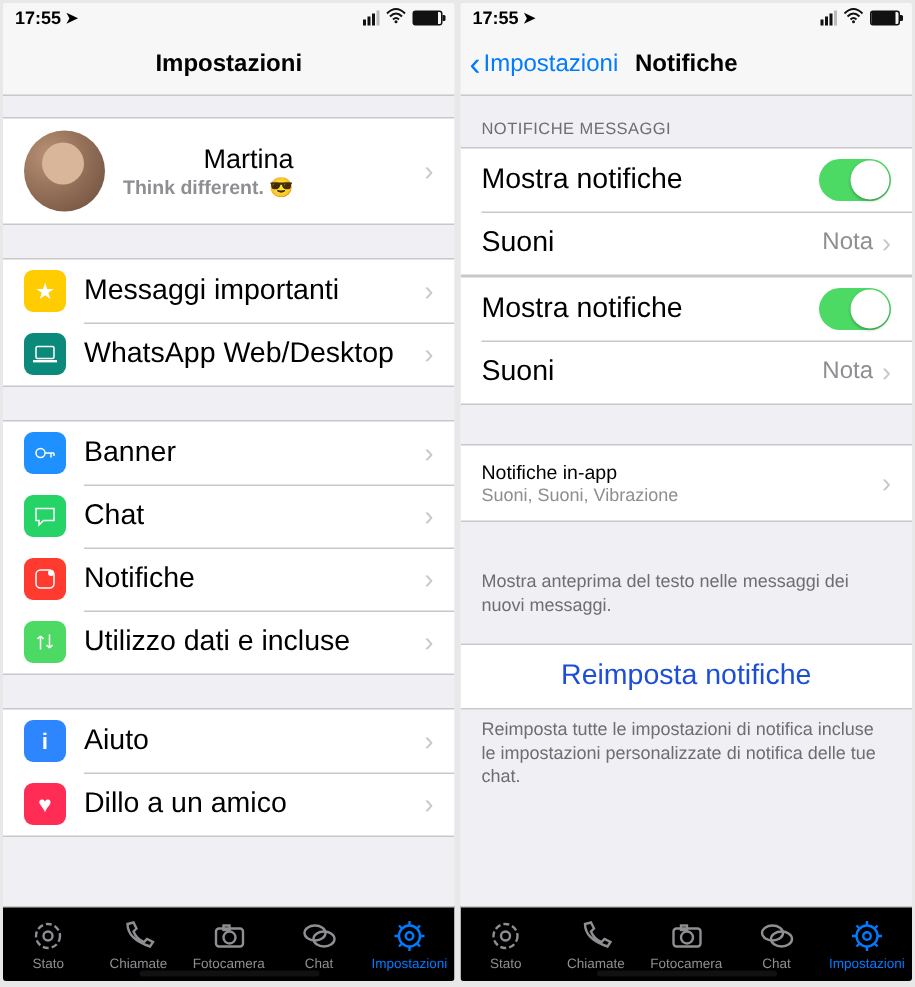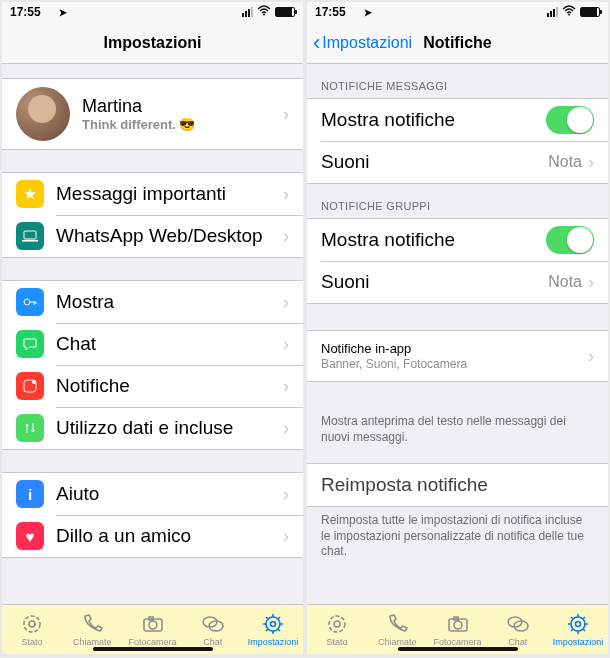--- a/index.html
+++ b/index.html
@@ -27,21 +27,21 @@
     height: 20px;
     display: flex;
     align-items: center;
     justify-content: space-between;
     padding: 0 8px;
     font-size: 12px;
     font-weight: 600;
     background: #f7f7f8;
     color: #000;
   }
-  .status-left { display: flex; align-items: center; gap: 18px; }
+  .status-left { display: flex; align-items: center; gap: 3px; }
   .status-right { display: flex; align-items: center; gap: 4px; }
   .loc-arrow { font-size: 10px; }
   .signal { display:flex; align-items:flex-end; gap:1px; }
   .signal span { width:2px; background:#111; display:block; }
   .signal span:nth-child(1){height:4px;} .signal span:nth-child(2){height:6px;}
   .signal span:nth-child(3){height:8px;} .signal span:nth-child(4){height:10px; background:#bbb;}
   .wifi { font-size: 12px;}
   .battery { width:20px; height:10px; border:1px solid #111; border-radius:2px; position:relative;}
   .battery::after{content:""; position:absolute; right:-3px; top:2px; width:2px; height:4px; background:#111; border-radius:0 1px 1px 0;}
   .battery .fill{ background:#111; height:100%; width:90%; }
@@ -95,57 +95,57 @@
     width:26px; height:26px; background:#fff; border-radius:50%;
     position:absolute; top:1px; left:1px;
     box-shadow:0 1px 2px rgba(0,0,0,.3);
   }
   .cell .switch.on .knob { left:auto; right:1px; }
   .cell .app-icon {
     width:28px; height:28px; border-radius:6px; margin-right:12px;
     display:flex; align-items:center; justify-content:center;
     color:#fff; font-size:15px;
   }
-  .cell.profile { min-height:70px; }
+  .cell.profile { min-height:70px;text-align:right; }
   .avatar {
     width:54px; height:54px; border-radius:50%;
     background: radial-gradient(circle at 30% 30%, #b89074, #6a4b3a);
     margin-right:12px; position:relative; overflow:hidden;
   }
   .avatar::after{
     content:""; position:absolute; left:12px; top:8px; width:28px; height:28px;
     border-radius:50%; background:#d9b69a;
   }
   .profile .labels{ display:flex; flex-direction:column; }
   .profile .name { font-size:18px; font-weight:400; }
   .profile .status { font-size:13px; color:#8e8e93;font-weight:bold; }
   .footer-text {
     padding: 6px 14px 12px 14px;
     font-size: 12px;
     color:#6d6d72;
     line-height:1.3;
   }
   .spacer { height: 26px; }
   .tab-bar {
-    height:50px; background:#fef9c3; border-top:1px solid #c8c7cc;
+    height:50px; background:#000000; border-top:1px solid #c8c7cc;
     display:flex;
   }
   .tab {
     flex:1; display:flex; flex-direction:column; align-items:center; justify-content:center;
     font-size:9px; color:#8e8e93; gap:1px;
   }
   .tab.active { color:#007aff; }
   .tab .ticon { height:24px; display:flex; align-items:center; justify-content:center; }
   .tab svg { width:24px; height:24px; stroke:#8e8e93; fill:none; stroke-width:1.6; }
   .tab.active svg { stroke:#007aff; }
   .home-indicator {
     position:absolute; bottom:3px; left:50%; transform:translateX(-50%);
     width:120px; height:4px; background:#111; border-radius:2px;
   }
-  .red-text .label { color:#404040; }
+  .red-text .label { color:#1d4ed8;text-align:center; }
   .twoline { display:flex; flex-direction:column; flex:1; padding:6px 0;}
 </style>
 </head>
 <body>
 
 <div class="phone">
   <div class="status-bar">
     <div class="status-left">
       <span>17:55</span>
       <span class="loc-arrow">➤</span>
@@ -204,21 +204,21 @@
     </div>
     <div style="height:22px"></div>
     <div class="cell-group">
       <div class="cell icon-cell">
         <div class="app-icon" style="background:#1e90ff">
           <svg width="16" height="16" viewBox="0 0 16 16">
               <circle cx="5" cy="8" r="3" stroke="#fff" fill="none"></circle>
               <path d="M8 8 L14 8 M12 8 L12 11 M14 8 L14 10" stroke="#fff"></path>
             </svg>
         </div>
-        <span class="label">Mostra</span>
+        <span class="label">Banner</span>
         <span class="chevron">›</span>
       </div>
       <div class="cell icon-cell">
         <div class="app-icon" style="background:#25d366">
           <svg width="16" height="16" viewBox="0 0 16 16">
               <path d="M2 3 h12 v8 h-7 l-3 3 v-3 h-2 z" stroke="#fff" fill="none"></path>
             </svg>
         </div>
         <span class="label">Chat</span>
         <span class="chevron">›</span>
@@ -347,40 +347,39 @@
         <div class="switch on">
             <div class="knob"></div>
           </div>
       </div>
       <div class="cell">
         <span class="label">Suoni</span>
         <span class="value">Nota</span>
         <span class="chevron">›</span>
       </div>
     </div>
-    <div class="section-header">NOTIFICHE GRUPPI</div>
     <div class="cell-group">
       <div class="cell">
         <span class="label">Mostra notifiche</span>
         <div class="switch on">
             <div class="knob"></div>
           </div>
       </div>
       <div class="cell">
         <span class="label">Suoni</span>
         <span class="value">Nota</span>
         <span class="chevron">›</span>
       </div>
     </div>
     <div class="spacer"></div>
     <div class="cell-group">
       <div class="cell" style="min-height:50px">
         <div class="twoline">
           <span class="label" style="font-size:13px">Notifiche in-app</span>
-          <span class="sublabel">Banner, Suoni, Fotocamera</span>
+          <span class="sublabel">Suoni, Suoni, Vibrazione</span>
         </div>
         <span class="chevron">›</span>
       </div>
     </div>
     <div class="spacer"></div>
     <div class="footer-text">Mostra anteprima del testo nelle messaggi dei nuovi messaggi.</div>
     <div style="height:6px"></div>
     <div class="cell-group">
       <div class="cell red-text">
         <span class="label">Reimposta notifiche</span>

